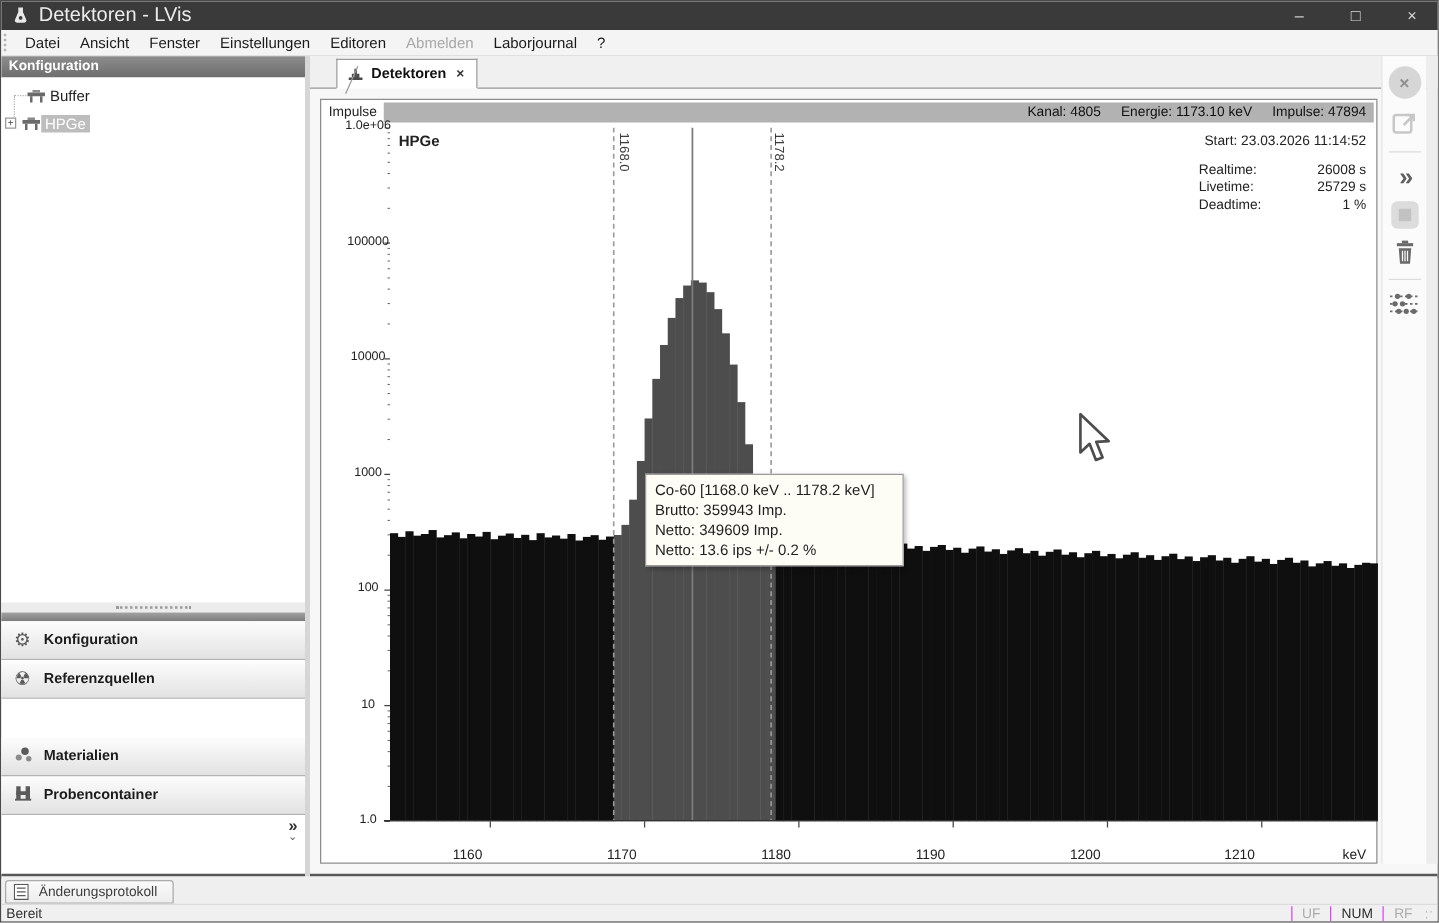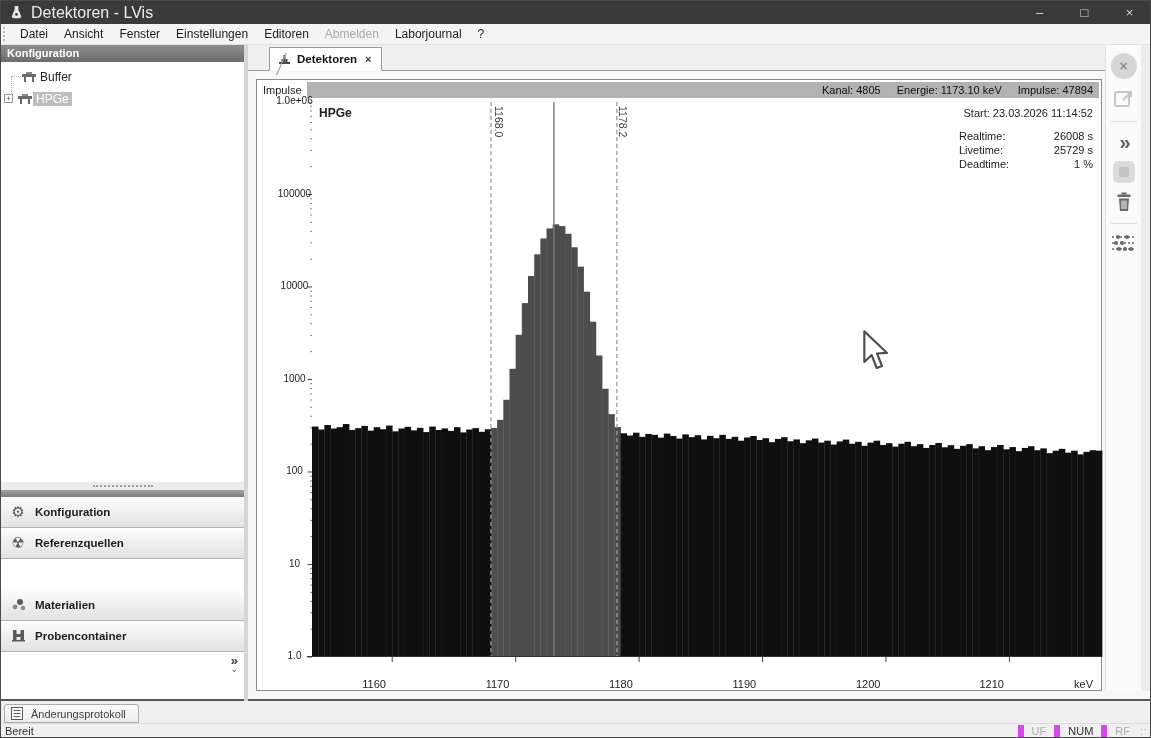--- a/index.html
+++ b/index.html
@@ -80,21 +80,21 @@
   #main-gutter{position:absolute;right:0;top:0;width:11px;height:646px;background:#ededed;}
 
   
   #bottom-tabs{position:absolute;left:0;top:702px;width:1151px;height:20px;background:#efefef;}
   #changelog-tab{position:absolute;left:3px;top:1px;height:19px;background:linear-gradient(#fafafa,#ededed);border:1px solid #ababab;border-radius:3px 3px 0 0;display:flex;align-items:center;padding:0 12px 0 6px;}
   #changelog-tab .doc-icon{margin-right:8px;}
   #changelog-tab .bt-label{font-size:11px;color:#3e3e3e;}
   #statusbar{position:absolute;left:0;top:722px;width:1151px;height:16px;background:#f0f0f0;border-top:1px solid #dcdcdc;font-size:11px;color:#333;}
   #status-left{position:absolute;left:4px;top:1px;}
   #status-panes{position:absolute;right:14px;top:1px;display:flex;}
-  .status-pane{padding:0 8px;border-left:6px solid #d946ef;color:#ababab;}
+  .status-pane{padding:0 8px;border-left:1px solid #d946ef;color:#ababab;}
   .status-pane.active{color:#2e2e2e;}
   #resize-grip{position:absolute;right:2px;bottom:2px;width:10px;height:10px;color:#a9a9a9;font-size:9px;line-height:5px;letter-spacing:1px;}
 </style>
 </head>
 <body>
 
 <div id="app">
 
   <div id="titlebar">
     <svg class="app-icon" viewBox="0 0 16 16">
@@ -443,20 +443,26 @@
           <div class="ytick" style="top: 15px;">1.0e+06</div>
           <div class="ytick" style="top: 107.5px;">100000</div>
           <div class="ytick" style="top: 200px;">10000</div>
           <div class="ytick" style="top: 292.5px;">1000</div>
           <div class="ytick" style="top: 385px;">100</div>
           <div class="ytick" style="top: 477.5px;">10</div>
           <div class="ytick" style="top: 570px;">1.0</div>
         </div>
       <div id="xunit">keV</div>
 
+      <div id="tooltip">
+        <div>Co-60 [1168.0 keV .. 1178.2 keV]</div>
+        <div>Brutto: 359943 Imp.</div>
+        <div>Netto: 349609 Imp.</div>
+        <div>Netto: 13.6 ips  +/- 0.2 %</div>
+      </div>
 
       <svg id="cursor" width="30" height="44" viewBox="0 0 22 33">
         <path d="M1.5 1 L1.5 24 L7 18.8 L10.8 28.5 L14.8 27 L11 17.6 L18.5 17.2 Z" fill="#fdfdfd" stroke="#4d4d4d" stroke-width="1.6" stroke-linejoin="round"></path>
       </svg>
     </div>
 
     <div id="right-toolbar">
       <div class="tool-btn" id="btn-close-view">×</div>
       <div class="tool-btn">
         <svg width="22" height="22" viewBox="0 0 22 22">

